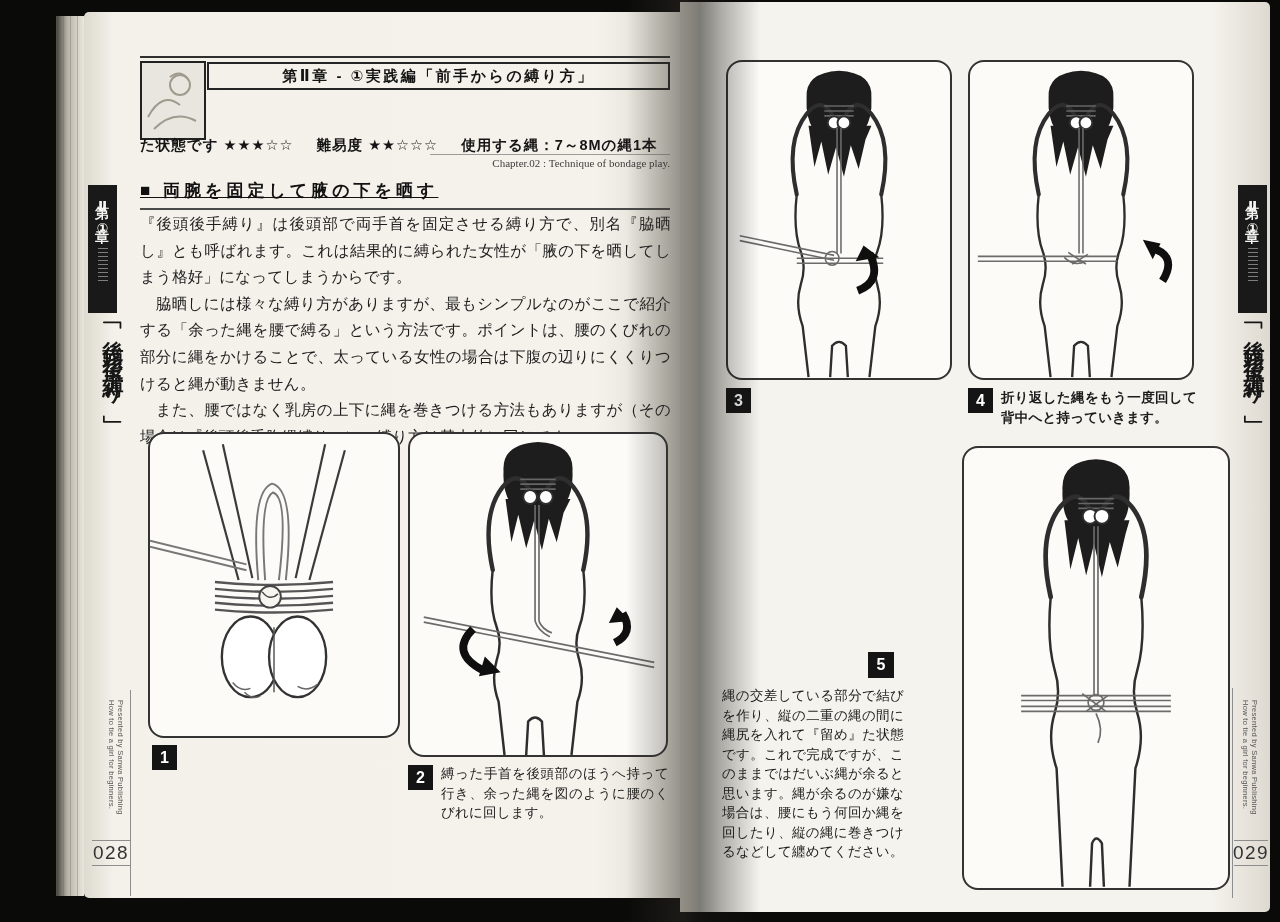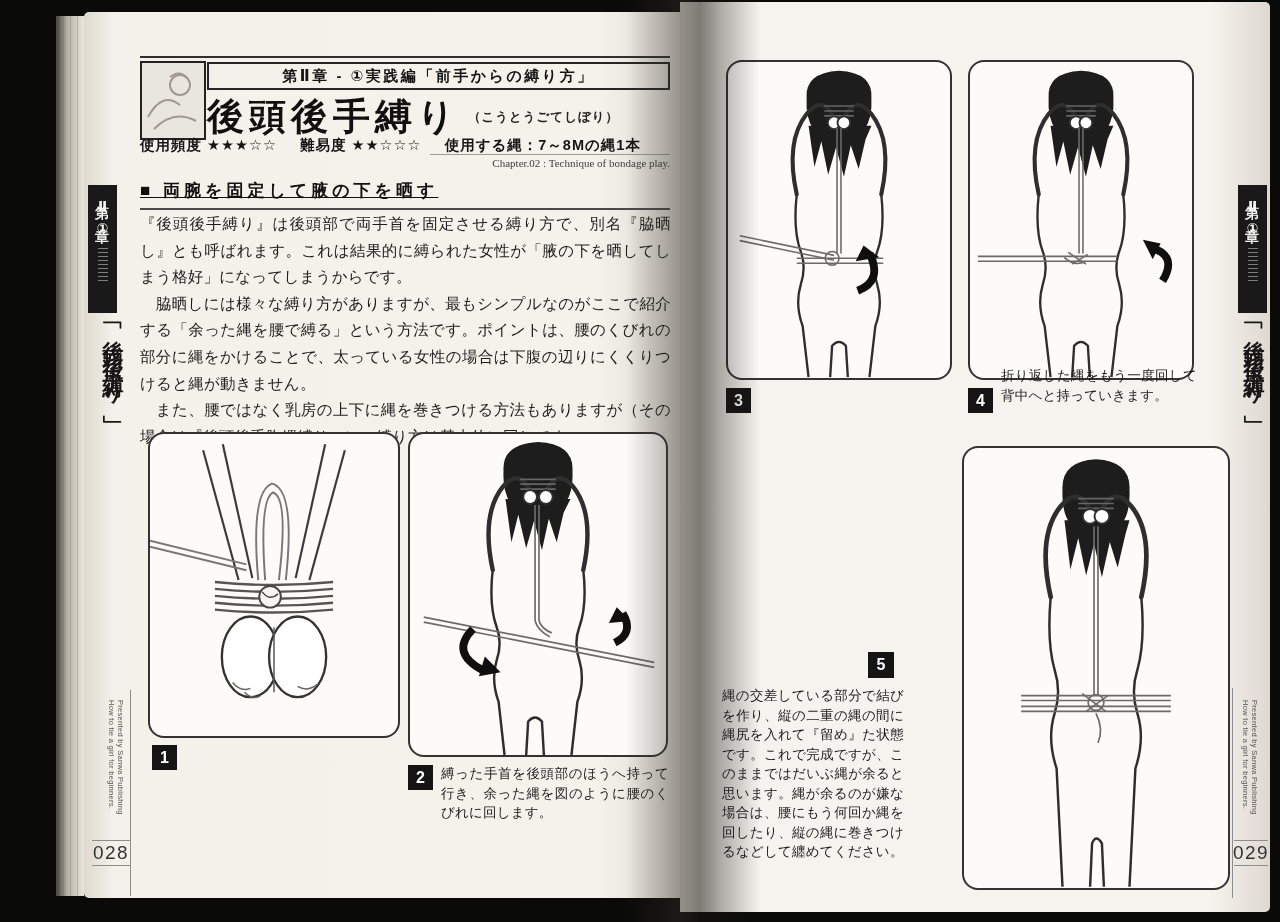--- a/index.html
+++ b/index.html
@@ -64,27 +64,23 @@
       <svg width="62" height="75" viewBox="0 0 62 75">
         <circle cx="38" cy="22" r="10" fill="none" stroke="#a09a8e" stroke-width="2"></circle>
         <path d="M28,14 q10,-8 18,2" fill="none" stroke="#a09a8e" stroke-width="2"></path>
         <path d="M6,54 Q20,28 38,42" fill="none" stroke="#a09a8e" stroke-width="2"></path>
         <path d="M12,66 Q32,46 54,58" fill="none" stroke="#a09a8e" stroke-width="2"></path>
       </svg>
     </div>
 
     <div class="abs chapter-box" style="left:123px;top:50px;width:463px;height:28px;">第Ⅱ章 - ①実践編「前手からの縛り方」</div>
 
-    <div class="abs" style="left:123px;top:80px;width:465px;height:50px;display:flex;align-items:center;">
-      <span class="big-title">後頭後手縛り</span>
-      <span class="title-reading">（こうとうごてしぼり）</span>
-    </div>
 
     <div class="abs stats" style="left:56px;top:124px;width:530px;">
-      <span>使用頻度</span>
+      <span>た状態です</span>
       <span>★★★☆☆</span><span class="gap"></span>
       <span>難易度</span>
       <span>★★☆☆☆</span><span class="gap"></span>
       <span>使用する縄：7～8Mの縄1本</span>
     </div>
 
     <div class="abs chapter-en" style="left:346px;top:142px;width:240px;">Chapter.02 : Technique of bondage play.</div>
 
     <div class="abs sec-head" style="left:56px;top:167px;width:530px;text-decoration:underline;">■ 両腕を固定して腋の下を晒す</div>
 
@@ -249,21 +245,21 @@
             <path d="M96,198 q10,10 22,4"></path>
         </g>
         <path d="M196,222 q16,-26 -12,-34" stroke="#0f0f0f" stroke-width="8" fill="none"></path>
         <polygon points="176,180 194,184 186,200" fill="#0f0f0f"></polygon>
       </svg>
     </div>
 
     <div class="stepnum" style="left:46px;top:386px;">3</div>
 
     <div class="stepnum" style="left:288px;top:386px;">4</div>
-    <div class="steptext" style="left:321px;top:364px;width:196px;">折り返した縄をもう一度回して背中へと持っていきます。</div>
+    <div class="steptext" style="left:321px;top:386px;width:196px;font-weight:bold;">折り返した縄をもう一度回して背中へと持っていきます。</div>
 
     <div class="panel" style="left:282px;top:444px;width:268px;height:444px;">
       <svg width="264" height="440" viewBox="0 0 268 444">
         <path d="M100,42 Q98,12 134,10 Q170,12 168,42 Q169,64 160,76 L108,76 Q99,64 100,42 Z" fill="#1d1d1d"></path>
         <path d="M102,72 L108,122 L116,90 L124,128 L132,96 L140,130 L148,94 L156,120 L164,86 L168,72 Z" fill="#1d1d1d"></path>
         <g stroke="#2e2e2e" stroke-width="4.8" fill="none" stroke-linecap="round">
           <path d="M88,150 Q74,88 98,58 Q116,36 128,62"></path>
           <path d="M180,150 Q194,88 170,58 Q152,36 140,62"></path>
         </g>
         <g stroke="#666" stroke-width="1.7" fill="none">

